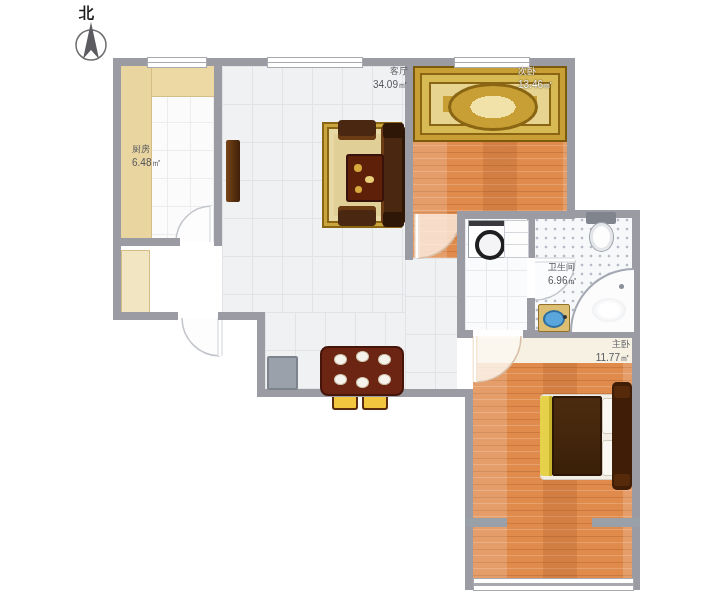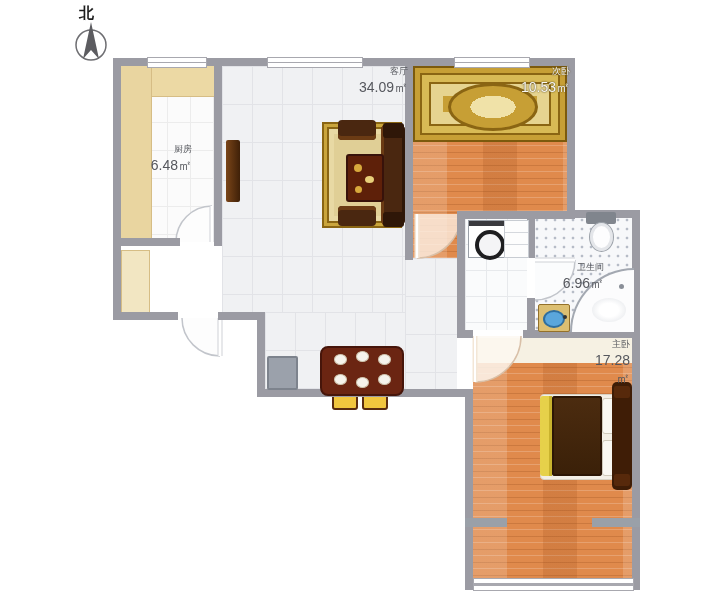--- a/index.html
+++ b/index.html
@@ -24,22 +24,22 @@
   .dots{background-color:#f7f8fa;
         background-image:radial-gradient(circle at 2px 2px,#b6bcc7 1.1px,transparent 1.7px);
         background-size:9px 9px;}
   .wood{background-color:#e08a4c;
         background-image:
          repeating-linear-gradient(90deg, rgba(255,255,255,.16) 0 34px, rgba(0,0,0,0) 34px 70px, rgba(150,70,20,.18) 70px 104px, rgba(0,0,0,0) 104px 150px),
          repeating-linear-gradient(0deg, rgba(255,255,255,.20) 0 1px, rgba(0,0,0,0) 1px 6px, rgba(130,60,15,.22) 6px 7px, rgba(0,0,0,0) 7px 13px);}
   .counter{position:absolute;background:#ecd9a4;z-index:2;}
   .window{position:absolute;z-index:5;background:linear-gradient(#ffffff 0 40%,#a8a8af 40% 60%,#ffffff 60% 100%);border:1px solid #a8a8af;}
   .furn{position:absolute;z-index:6;}
-  .label{position:absolute;z-index:8;font-size:9px;color:#55575d;text-align:right;line-height:1.3;}
-  .label .area{font-size:14px;display:block;}
+  .label{position:absolute;z-index:8;font-size:9px;color:#55575d;text-align:left;line-height:1.3;}
+  .label .area{font-size:10px;display:block;}
   .label-light{color:#f8f7f2;text-shadow:0 0 2px rgba(95,80,35,.95),0 0 1px rgba(95,80,35,.95);}
   .plate{position:absolute;width:11px;height:9px;background:#f6f3ec;border:1px solid #cfc4ae;border-radius:50%;}
   .chair{position:absolute;background:#f2c63e;border:2px solid #5a2b10;border-radius:3px;}
   #arcs{position:absolute;left:0;top:0;z-index:3;pointer-events:none;}
   .compass-char{position:absolute;left:79px;top:4px;font-size:15px;font-weight:bold;color:#1c1c1c;z-index:9;}
 </style>
 </head>
 <body>
 
 <div id="stage">
@@ -191,24 +191,24 @@
   <div class="label" style="left:132px;top:144px;width:60px;">
     <span>厨房</span>
     <span class="area">6.48㎡</span>
   </div>
   <div class="label" style="left:356px;top:66px;width:52px;text-align:right;">
     <span>客厅</span>
     <span class="area">34.09㎡</span>
   </div>
   <div class="label label-light" style="left:518px;top:66px;width:52px;">
     <span>次卧</span>
-    <span class="area">10.53㎡</span>
+    <span class="area">13.46㎡</span>
   </div>
   <div class="label" style="left:548px;top:262px;width:56px;">
     <span>卫生间</span>
     <span class="area">6.96㎡</span>
   </div>
   <div class="label" style="left:584px;top:339px;width:46px;text-align:right;">
     <span>主卧</span>
-    <span class="area">17.28㎡</span>
+    <span class="area">11.77㎡</span>
   </div>
 
 </div>
 
 </body></html>

